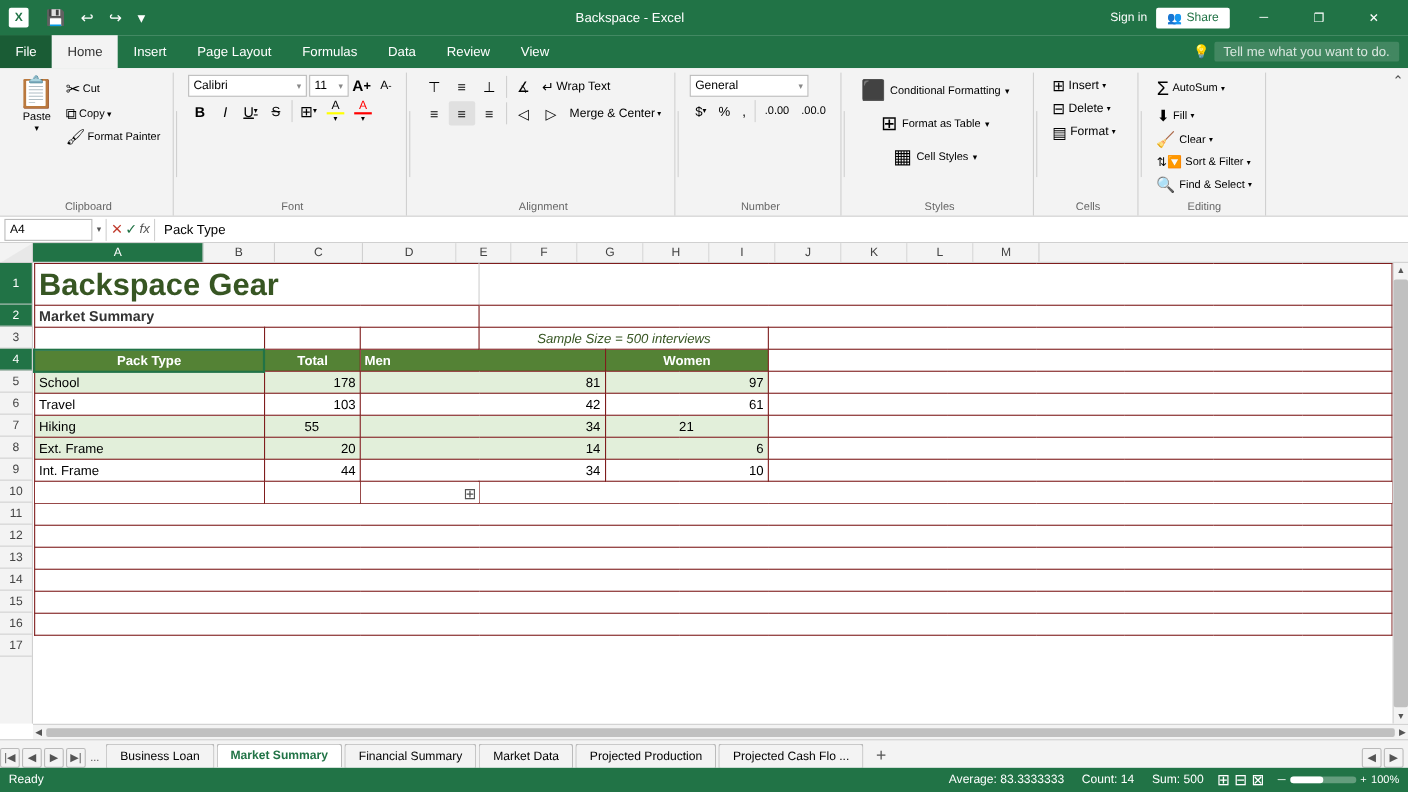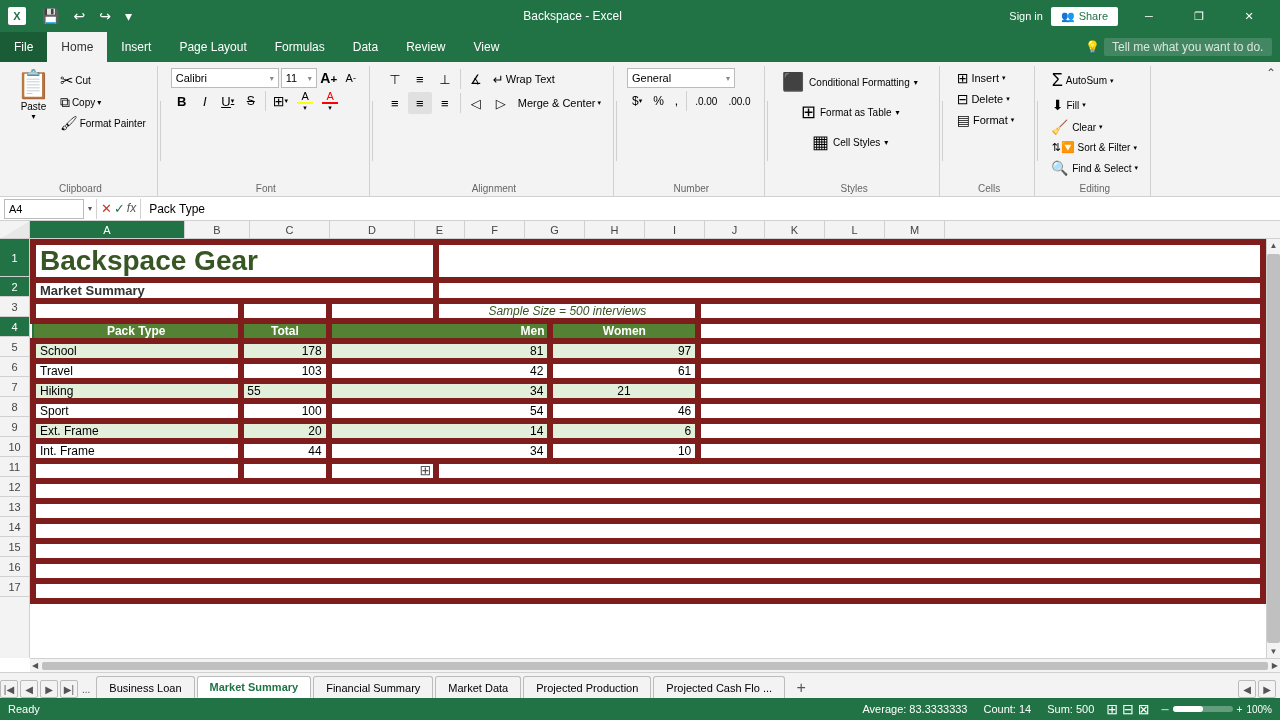--- a/index.html
+++ b/index.html
@@ -80,21 +80,21 @@
     }
     .name-box { width: 80px; height: 20px; border: 1px solid #bbb; font-size: 11px; padding: 0 4px; background: #fff; display: flex; align-items: center; }
     .formula-divider { width: 1px; height: 20px; background: #d0d0d0; }
     .formula-btns { display: flex; gap: 2px; }
     .formula-input { flex: 1; height: 20px; border: none; font-size: 12px; padding: 0 4px; outline: none; }
     .col-header { border-right: 1px solid #d0d0d0; background: #f3f3f3; text-align: center; font-size: 11px; color: #444; display: flex; align-items: center; justify-content: center; cursor: pointer; user-select: none; }
     .row-num { height: 20px; border-bottom: 1px solid #d0d0d0; display: flex; align-items: center; justify-content: center; font-size: 11px; color: #444; cursor: pointer; }
     .row-num.selected { background: #217346; color: #fff; }
     table.grid { border-collapse: collapse; table-layout: fixed; width: 100%; }
     table.grid td {
-      border: 6px solid #7f1d1d;
+      border: 1px solid #7f1d1d;
       height: 20px;
       font-size: 12px;
       padding: 0 3px;
       overflow: hidden;
       white-space: nowrap;
       vertical-align: middle;
       background: #fff;
     }
     table.grid td.header-row { background: #548235; color: #fff; font-weight: bold; text-align: center; }
     table.grid td.light-green { background: #e2efda; }
@@ -491,21 +491,21 @@
                 <td></td>
                 <td></td>
                 <td></td>
                 <td colspan="3" style="text-align:center;color:#375623;font-style:italic;">Sample Size = 500 interviews</td>
                 <td colspan="7"></td>
               </tr>
 
               <tr>
                 <td class="header-row" style="border:2px solid #217346;">Pack Type</td>
                 <td class="header-row" style="">Total</td>
-                <td class="header-row" style="text-align:right;" colspan="2">Men</td>
+                <td class="header-row" style="text-align:left;" colspan="2">Men</td>
                 <td class="header-row" style="text-align:center;" colspan="2">Women</td>
                 <td colspan="7"></td>
               </tr>
 
               <tr>
                 <td class="light-green" style="padding-left:4px;">School</td>
                 <td class="light-green" style="text-align:right;padding-right:4px;">178</td>
                 <td class="light-green" style="text-align:right;padding-right:4px;" colspan="2">81</td>
                 <td class="light-green" style="text-align:right;padding-right:4px;" colspan="2">97</td>
                 <td colspan="7"></td>
@@ -514,33 +514,26 @@
               <tr>
                 <td style="padding-left:4px;">Travel</td>
                 <td style="text-align:right;padding-right:4px;">103</td>
                 <td style="text-align:right;padding-right:4px;" colspan="2">42</td>
                 <td style="text-align:right;padding-right:4px;" colspan="2">61</td>
                 <td colspan="7"></td>
               </tr>
 
               <tr>
                 <td class="light-green" style="padding-left:4px;">Hiking</td>
-                <td class="light-green" style="text-align:left;padding-right:4px;">55</td>
+                <td class="light-green" style="text-align:center;padding-right:4px;">55</td>
                 <td class="light-green" style="text-align:right;padding-right:4px;" colspan="2">34</td>
                 <td class="light-green" style="text-align:center;padding-right:4px;" colspan="2">21</td>
                 <td colspan="7"></td>
               </tr>
 
-              <tr>
-                <td style="padding-left:4px;">Sport</td>
-                <td style="text-align:right;padding-right:4px;">100</td>
-                <td style="text-align:right;padding-right:4px;" colspan="2">54</td>
-                <td style="text-align:right;padding-right:4px;" colspan="2">46</td>
-                <td colspan="7"></td>
-              </tr>
 
               <tr>
                 <td class="light-green" style="padding-left:4px;">Ext. Frame</td>
                 <td class="light-green" style="text-align:right;padding-right:4px;">20</td>
                 <td class="light-green" style="text-align:right;padding-right:4px;" colspan="2">14</td>
                 <td class="light-green" style="text-align:right;padding-right:4px;" colspan="2">6</td>
                 <td colspan="7"></td>
               </tr>
 
               <tr>

